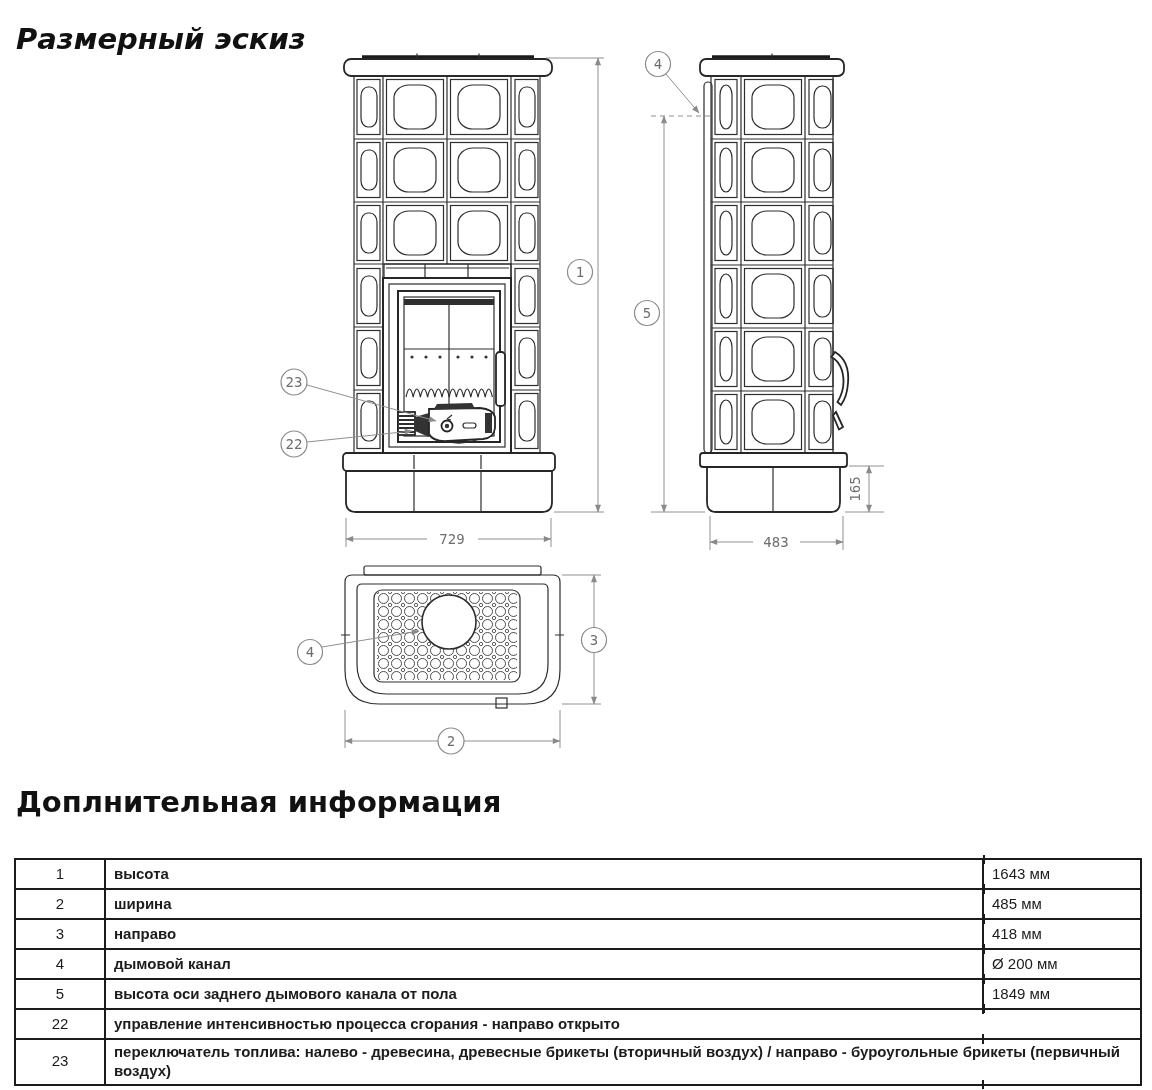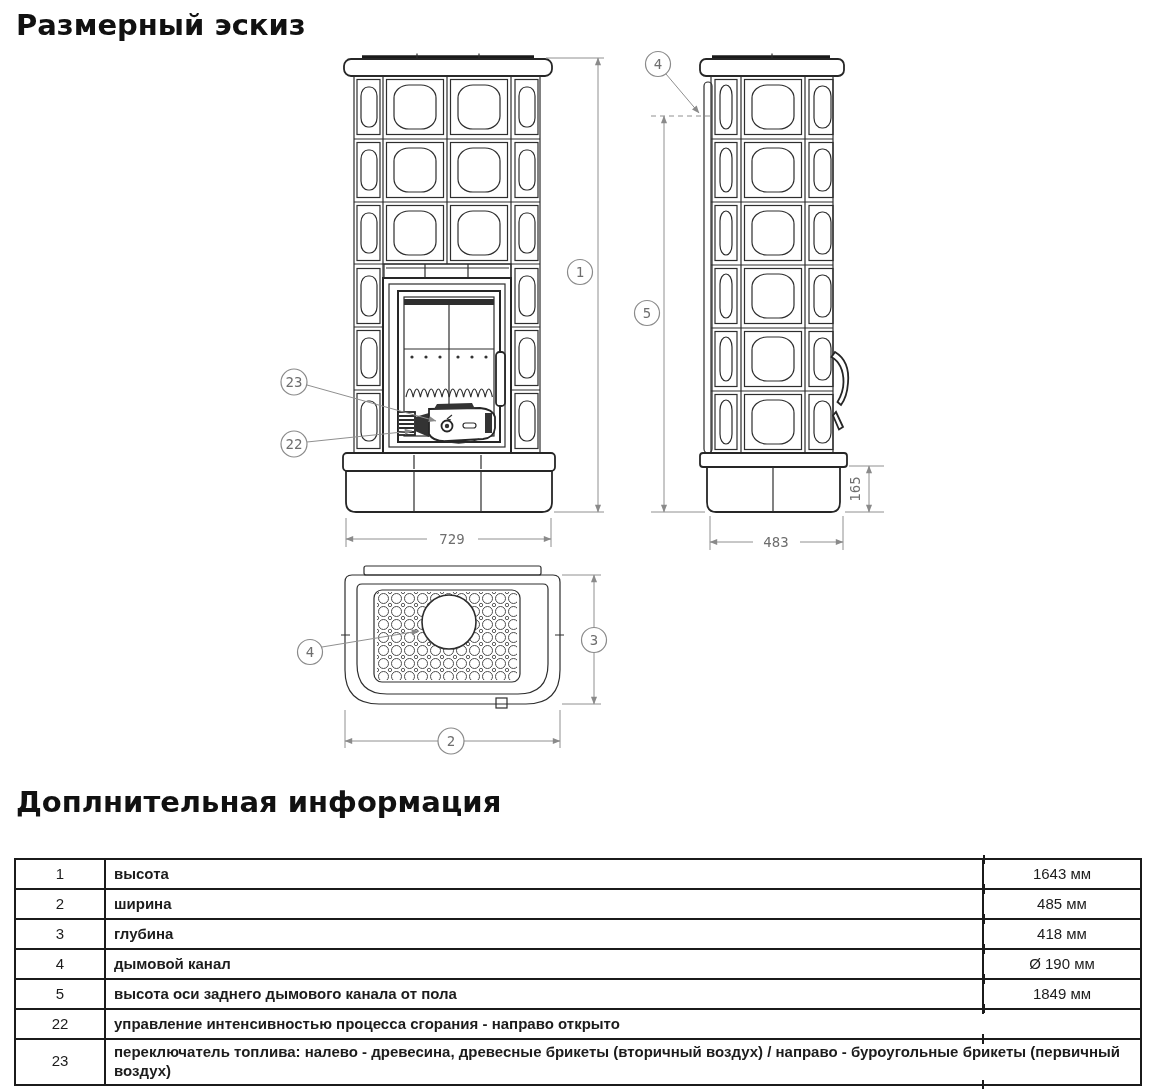--- a/index.html
+++ b/index.html
@@ -5,21 +5,21 @@
   html,body{margin:0;padding:0;}
   body{
     width:1152px;height:1090px;position:relative;background:#ffffff;
     font-family:"Liberation Sans",sans-serif;color:#1b1b1b;overflow:hidden;
   }
   .h-title{
     position:absolute;left:16px;margin:0;font-size:29px;line-height:1.1;
     font-weight:700;color:#111;font-family:"DejaVu Sans","Liberation Sans",sans-serif;
     letter-spacing:0px;
   }
-  #title-sketch{top:10px;}
+  #title-sketch{top:24px;font-style:italic;}
   #title-info{top:787px;}
   svg.sketch{position:absolute;top:0;left:0;}
 
   
   .ink{stroke:#2e2e2e;fill:none;stroke-width:1.2;}
   .ink2{stroke:#262626;fill:none;stroke-width:2;}
   .inkw{stroke:#262626;fill:#fff;stroke-width:1.8;}
   .bar{stroke:#1a1a1a;stroke-width:3.5;fill:none;}
   .dim{stroke:#909090;stroke-width:1;fill:none;}
   .dimd{stroke:#909090;stroke-width:1;fill:none;stroke-dasharray:5,4;}
@@ -32,21 +32,21 @@
     position:absolute;left:14px;top:858px;width:1126px;
     border-collapse:collapse;table-layout:fixed;
     font-size:15px;color:#1c1c1c;
   }
   table.info td{
     border:2px solid #1b1b1b;padding:3px 8px;height:22px;
     vertical-align:middle;position:relative;line-height:1.25;
   }
   td.num{text-align:center;padding:3px 2px;}
   td.desc{border-right:none;font-weight:bold;}
-  td.val{border-left:none;text-align:center;padding-right:10px;white-space:nowrap;}
+  td.val{border-left:none;text-align:left;padding-right:10px;white-space:nowrap;}
   
   td.val::before{content:"";position:absolute;left:-1px;top:-5px;width:2px;height:9px;background:#1b1b1b;}
   td.val::after{content:"";position:absolute;left:-1px;bottom:-5px;width:2px;height:9px;background:#1b1b1b;}
   td.desc-span::before{content:"";position:absolute;right:156px;top:-5px;width:2px;height:9px;background:#1b1b1b;}
   td.desc-span::after{content:"";position:absolute;right:156px;bottom:-5px;width:2px;height:9px;background:#1b1b1b;}
 </style>
 </head>
 <body>
 
 <h1 class="h-title" id="title-sketch">Размерный эскиз</h1>
@@ -286,27 +286,27 @@
       <td class="desc">высота</td>
       <td class="val">1643 мм</td>
     </tr>
     <tr>
       <td class="num">2</td>
       <td class="desc">ширина</td>
       <td class="val">485 мм</td>
     </tr>
     <tr>
       <td class="num">3</td>
-      <td class="desc">глубина</td>
+      <td class="desc">направо</td>
       <td class="val">418 мм</td>
     </tr>
     <tr>
       <td class="num">4</td>
       <td class="desc">дымовой канал</td>
-      <td class="val">Ø 190 мм</td>
+      <td class="val">Ø 200 мм</td>
     </tr>
     <tr>
       <td class="num">5</td>
       <td class="desc">высота оси заднего дымового канала от пола</td>
       <td class="val">1849 мм</td>
     </tr>
     <tr>
       <td class="num">22</td>
       <td class="desc desc-span" colspan="2">управление интенсивностью процесса сгорания - направо открыто</td>
     </tr>

